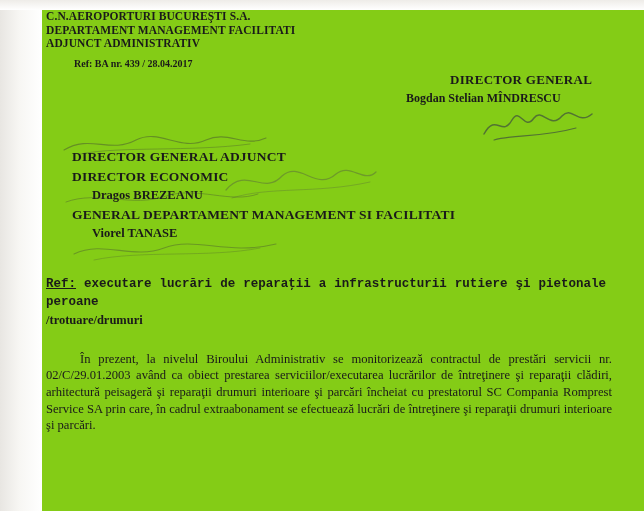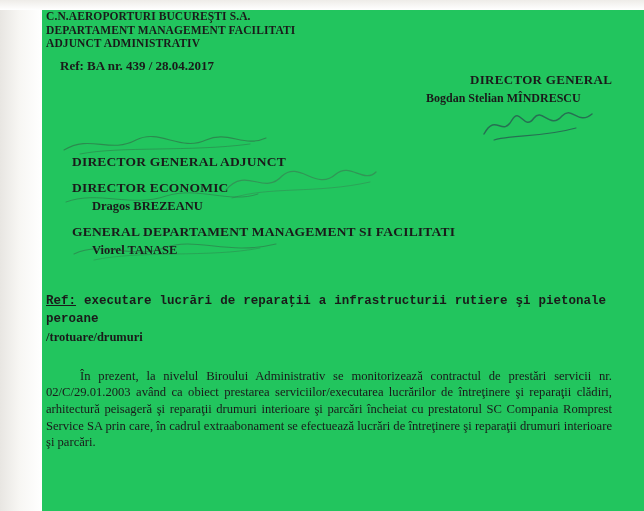--- a/index.html
+++ b/index.html
@@ -11,21 +11,21 @@
     width: 644px;
     height: 511px;
     overflow: hidden;
     font-family: "Liberation Serif", serif;
     color: #1a1a1a;
   }
   .page {
     position: relative;
     width: 644px;
     height: 511px;
-    background: #22c55e;
+    background: #84cc16;
     overflow: hidden;
   }
   
   .scan-edge-left {
     position: absolute;
     top: 0; left: 0;
     width: 42px; height: 511px;
     background: linear-gradient(to right, #e8e6e2 0%, #f7f6f3 45%, #ffffff 100%);
     pointer-events: none;
   }
@@ -44,45 +44,45 @@
   }
   .letterhead {
     font-weight: bold;
     font-size: 11.5px;
     line-height: 13.6px;
     letter-spacing: 0.1px;
   }
   .letterhead div { white-space: nowrap; }
   .refline {
     font-weight: bold;
-    font-size: 13px;
+    font-size: 10px;
     margin-top: 7px;
-    margin-left: 14px;
+    margin-left: 28px;
   }
   .block-right {
     position: absolute;
-    left: 380px;
+    left: 360px;
     top: 62px;
     text-align: left;
     font-weight: bold;
   }
   .block-right .role {
     font-size: 13px;
     letter-spacing: 0.3px;
     margin-left: 44px;
   }
   .block-right .name {
     font-size: 12px;
     margin-top: 3px;
   }
   .sig-block {
     margin-top: 80px;
   }
   .role-group {
-    margin-top: 10px;
+    margin-top: 4px;
   }
   .role-group .role {
     font-weight: bold;
     font-size: 13.5px;
     letter-spacing: 0.2px;
     margin-left: 26px;
   }
   .role-group .name {
     font-weight: bold;
     font-size: 12.5px;

